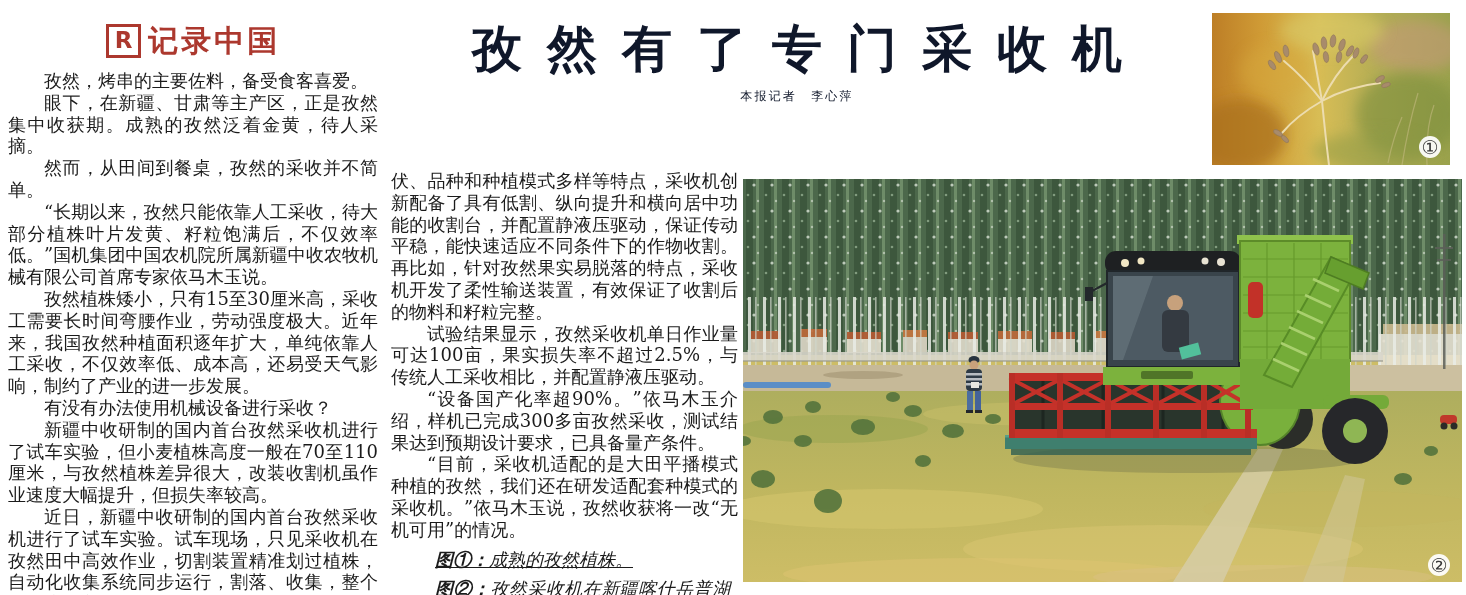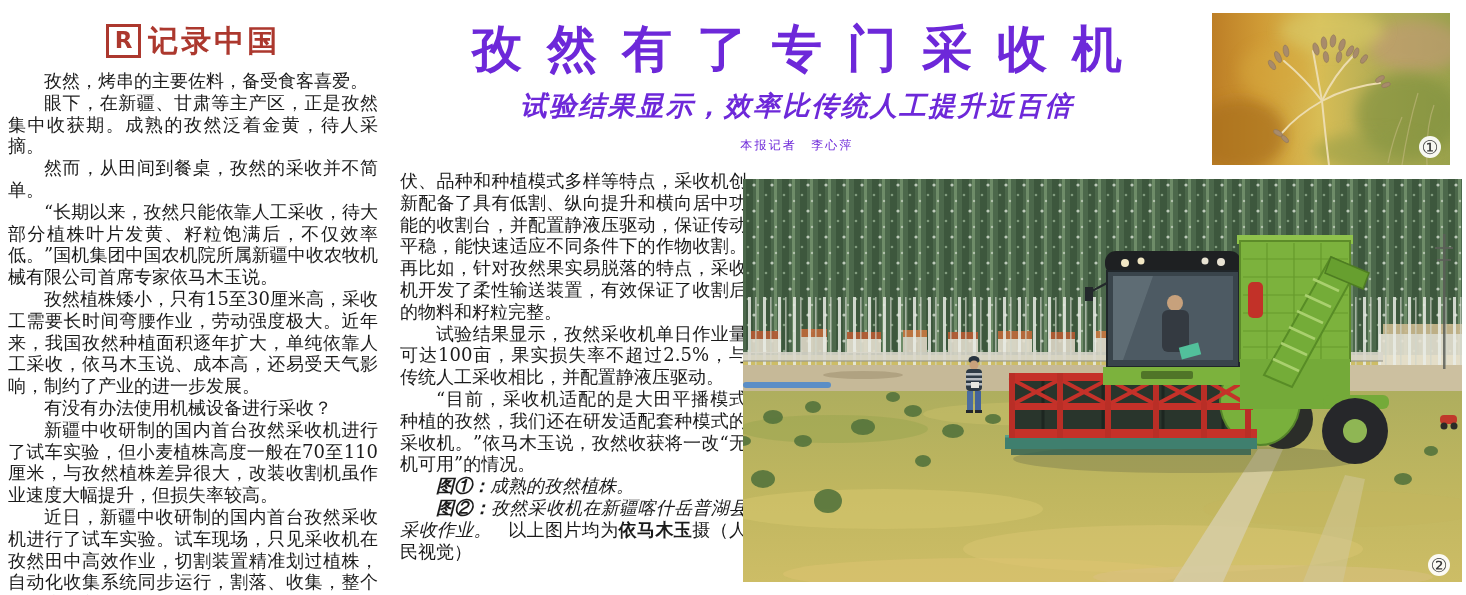--- a/index.html
+++ b/index.html
@@ -1,35 +1,35 @@
 <!DOCTYPE html>
 <html><head>
 <meta charset="utf-8">
 <style>
   html,body{margin:0;padding:0;background:#ffffff;}
   .page{position:relative;width:1466px;height:595px;background:#ffffff;overflow:hidden;
         font-family:"DejaVu Serif","Liberation Serif",serif;color:#1b1b1b;}
   .col{position:absolute;text-align:justify;font-size:18px;line-height:21.8px;overflow:hidden;}
   .col-left{left:8px;top:22px;width:370px;height:573px;}
-  .col-mid{left:400px;top:170px;width:347px;height:425px;}
+  .col-mid{left:391px;top:170px;width:347px;height:425px;}
   .para{margin:0;text-indent:2em;}
   .para.no-indent{text-indent:0;}
   .masthead{text-align:center;margin:2px 0 12px;color:#ac382e;white-space:nowrap;}
   .logo-r{display:inline-block;border:3px solid #ac382e;color:#ac382e;background:#fff;
           font-family:"DejaVu Sans","Liberation Sans",sans-serif;font-weight:900;
           font-size:23px;line-height:1;padding:2px 6px 3px;margin-right:7px;vertical-align:3px;}
   .logo-text{font-family:"DejaVu Sans","Liberation Sans",sans-serif;font-weight:900;
           font-size:30px;letter-spacing:3px;}
-  .headline{position:absolute;left:392px;top:16px;width:810px;height:152px;text-align:center;color:#6d28d9;}
+  .headline{position:absolute;left:392px;top:16px;width:810px;height:152px;text-align:center;color:#0f172a;}
   .title{margin:8px 0 0;font-family:"DejaVu Sans","Liberation Sans",sans-serif;font-weight:900;
          font-size:50px;line-height:1.02;letter-spacing:0.50em;text-indent:0.50em;white-space:nowrap;}
   .subtitle{margin:13px 0 0;font-family:"DejaVu Serif","Liberation Serif",serif;font-style:italic;
          font-weight:700;font-size:27px;letter-spacing:0.08em;white-space:nowrap;}
   .byline{margin-top:13px;font-size:12px;letter-spacing:0.18em;}
-  .caption{margin:0;text-indent:2em;font-style:italic;}
+  .caption{margin:8px;text-indent:2em;font-style:italic;text-decoration:underline;}
   .cap-label{font-weight:bold;}
   .credit{font-style:normal;margin-left:0.9em;}
   .credit b{font-weight:bold;}
   .photo{position:absolute;margin:0;overflow:hidden;background:#cdbd66;}
   .photo svg{display:block;width:100%;height:100%;}
   .photo1{left:1212px;top:13px;width:238px;height:152px;}
   .photo2{left:743px;top:179px;width:719px;height:403px;}
   .photo-label{position:absolute;width:22px;height:22px;border-radius:50%;
       background:rgba(255,255,255,0.93);color:#3a3a3a;font-family:"DejaVu Serif",serif;
       font-size:19px;line-height:22px;text-align:center;}
@@ -42,36 +42,36 @@
 <div class="page">
 
   <section class="col col-left">
     <div class="masthead">
       <span class="logo-r">R</span><span class="logo-text">记录中国</span>
     </div>
     <p class="para">孜然，烤串的主要佐料，备受食客喜爱。</p>
     <p class="para">眼下，在新疆、甘肃等主产区，正是孜然集中收获期。成熟的孜然泛着金黄，待人采摘。</p>
     <p class="para">然而，从田间到餐桌，孜然的采收并不简单。</p>
     <p class="para">“长期以来，孜然只能依靠人工采收，待大部分植株叶片发黄、籽粒饱满后，不仅效率低。”国机集团中国农机院所属新疆中收农牧机械有限公司首席专家依马木玉说。</p>
-    <p class="para">孜然植株矮小，只有15至30厘米高，采收工需要长时间弯腰作业，劳动强度极大。近年来，我国孜然种植面积逐年扩大，单纯依靠人工采收，依马木玉说、成本高，还易受天气影响，制约了产业的进一步发展。</p>
+    <p class="para">孜然植株矮小，只有15至30厘米高，采收工需要长时间弯腰作业，劳动强度极大。近年来，我国孜然种植面积逐年扩大，单纯依靠人工采收，不仅效率低、成本高，还易受天气影响，制约了产业的进一步发展。</p>
     <p class="para">有没有办法使用机械设备进行采收？</p>
     <p class="para">新疆中收研制的国内首台孜然采收机进行了试车实验，但小麦植株高度一般在70至110厘米，与孜然植株差异很大，改装收割机虽作业速度大幅提升，但损失率较高。</p>
     <p class="para">近日，新疆中收研制的国内首台孜然采收机进行了试车实验。试车现场，只见采收机在孜然田中高效作业，切割装置精准划过植株，自动化收集系统同步运行，割落、收集，整个过程流畅高效。</p>
 
   </section>
 
   <header class="headline">
     <h1 class="title">孜然有了专门采收机</h1>
-    <h2 class="subtitle">试验结果显示，效率比传统人工提升近百倍</h2>
     <div class="byline">本报记者　李心萍</div>
   </header>
 
   <section class="col col-mid">
     <p class="para no-indent">伏、品种和种植模式多样等特点，采收机创新配备了具有低割、纵向提升和横向居中功能的收割台，并配置静液压驱动，保证传动平稳，能快速适应不同条件下的作物收割。再比如，针对孜然果实易脱落的特点，采收机开发了柔性输送装置，有效保证了收割后的物料和籽粒完整。</p>
     <p class="para">试验结果显示，孜然采收机单日作业量可达100亩，果实损失率不超过2.5%，与传统人工采收相比，并配置静液压驱动。</p>
+    <p class="para">“设备国产化率超90%。”依马木玉介绍，样机已完成300多亩孜然采收，测试结果达到预期设计要求，已具备量产条件。</p>
     <p class="para">“目前，采收机适配的是大田平播模式种植的孜然，我们还在研发适配套种模式的采收机。”依马木玉说，孜然收获将一改“无机可用”的情况。</p>
     <p class="caption"><b class="cap-label">图①：</b><span>成熟的孜然植株。</span></p>
     <p class="caption"><b class="cap-label">图②：</b><span>孜然采收机在新疆喀什岳普湖县采收作业。</span><span class="credit"><span>以上图片均为</span><b>依马木玉</b><span>摄（人民视觉）</span></span></p>
   </section>
 
   <figure class="photo photo1">
     <svg viewBox="0 0 238 152" preserveAspectRatio="none">
       <defs>
         <linearGradient id="p1bg" x1="0" y1="0" x2="1" y2="0">
           <stop offset="0" stop-color="#bd7e26"></stop>

